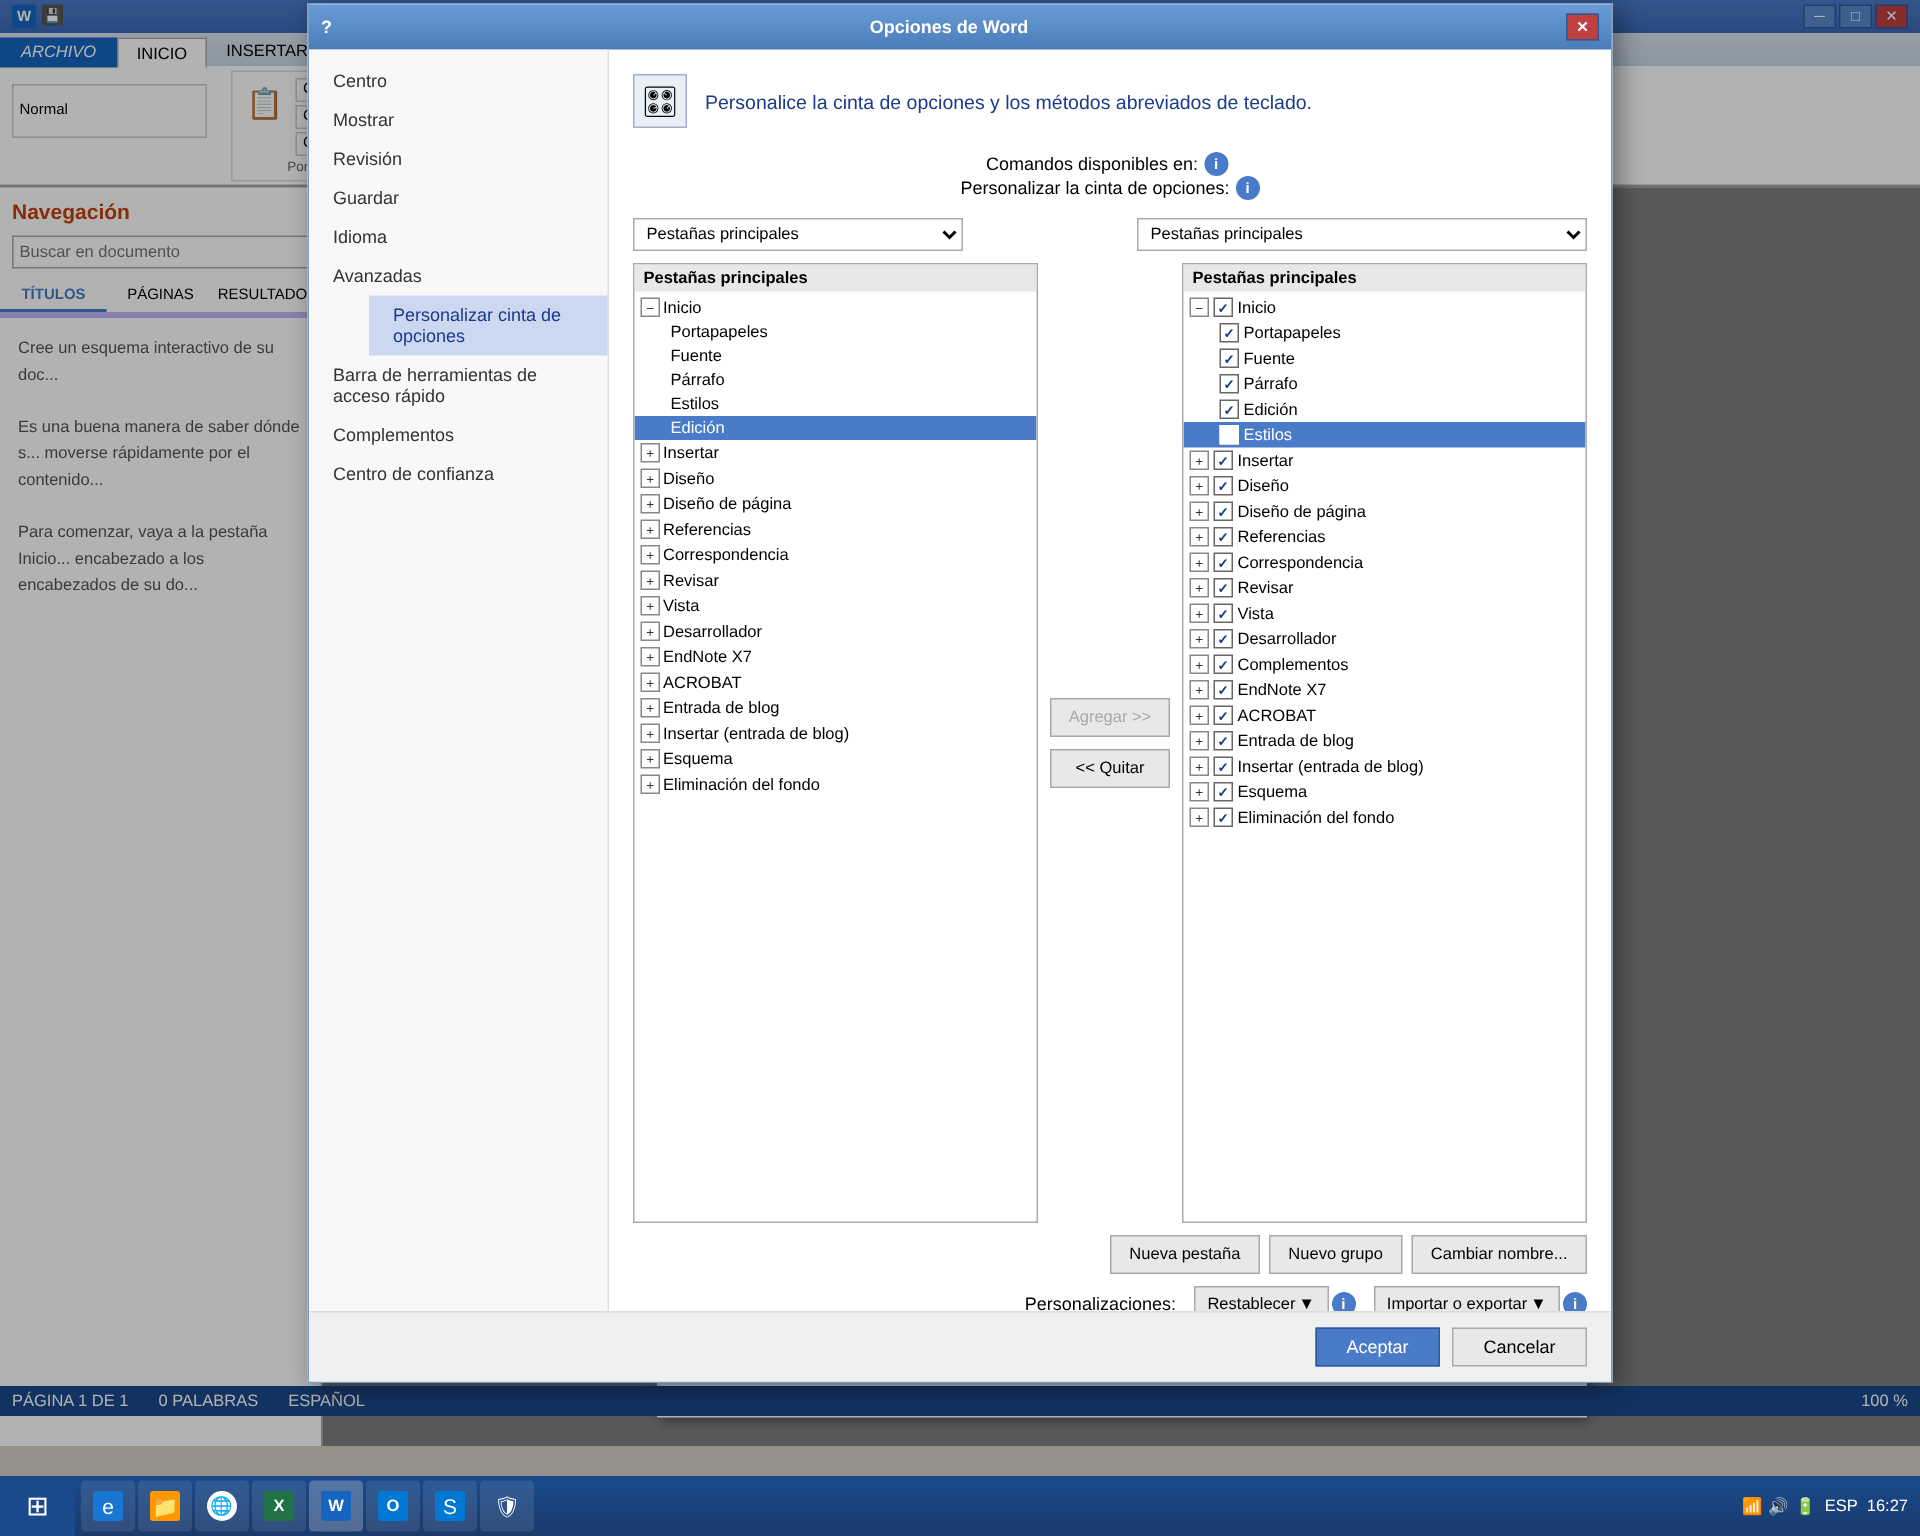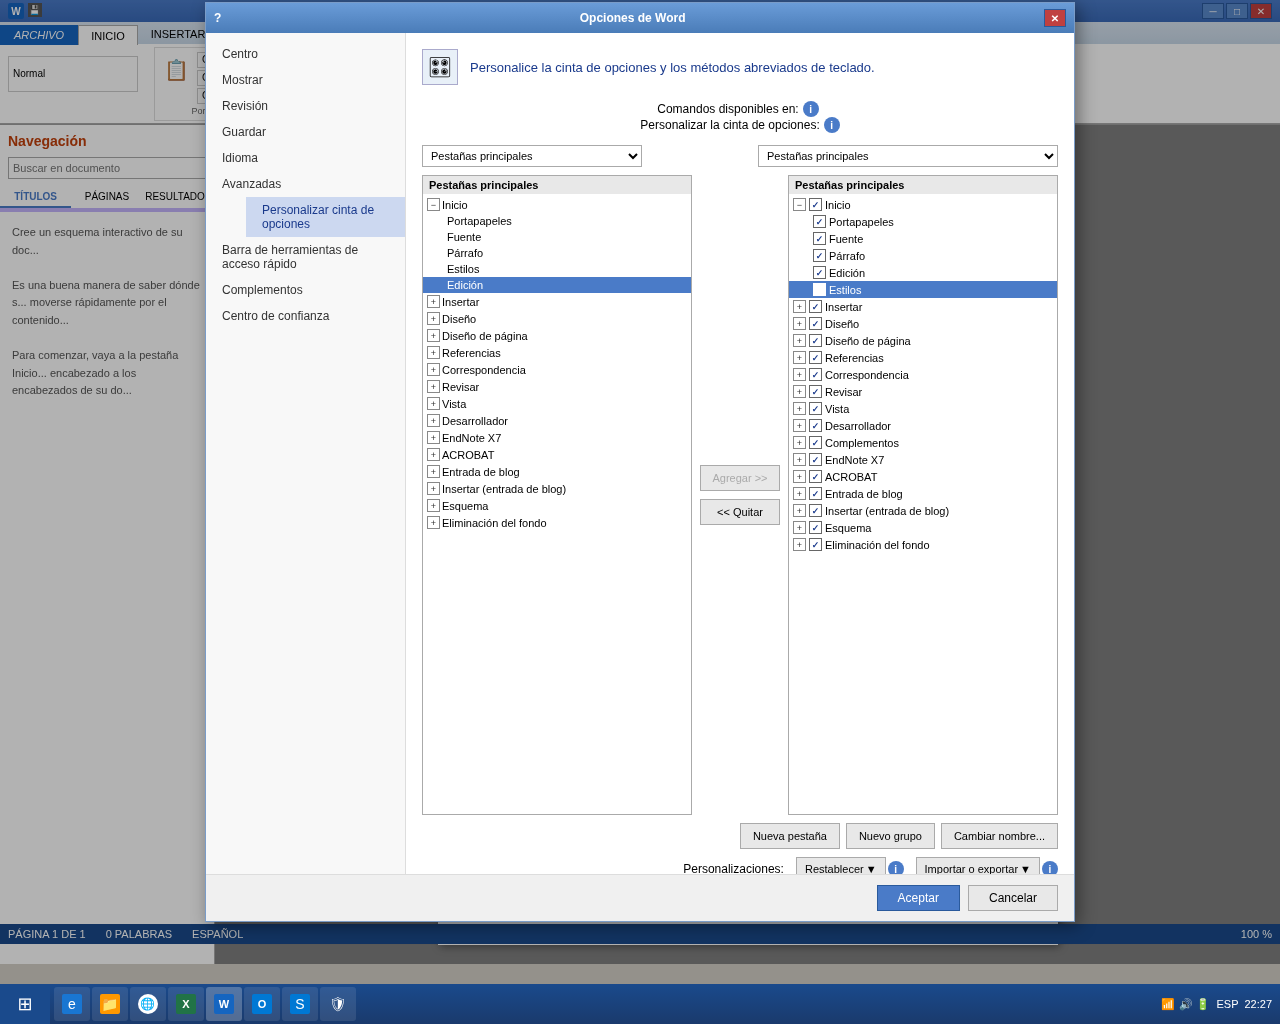--- a/index.html
+++ b/index.html
@@ -507,15 +507,15 @@
       <span class="taskbar-icon">🛡</span>
     </div>
   </div>
   <div class="taskbar-right">
     <span style="display:flex;gap:4px;align-items:center;">
       <span>📶</span>
       <span>🔊</span>
       <span>🔋</span>
     </span>
     <span>ESP</span>
-    <div class="taskbar-clock">22:27</div>
+    <div class="taskbar-clock">16:27</div>
   </div>
 </div>
 
 </body></html>

